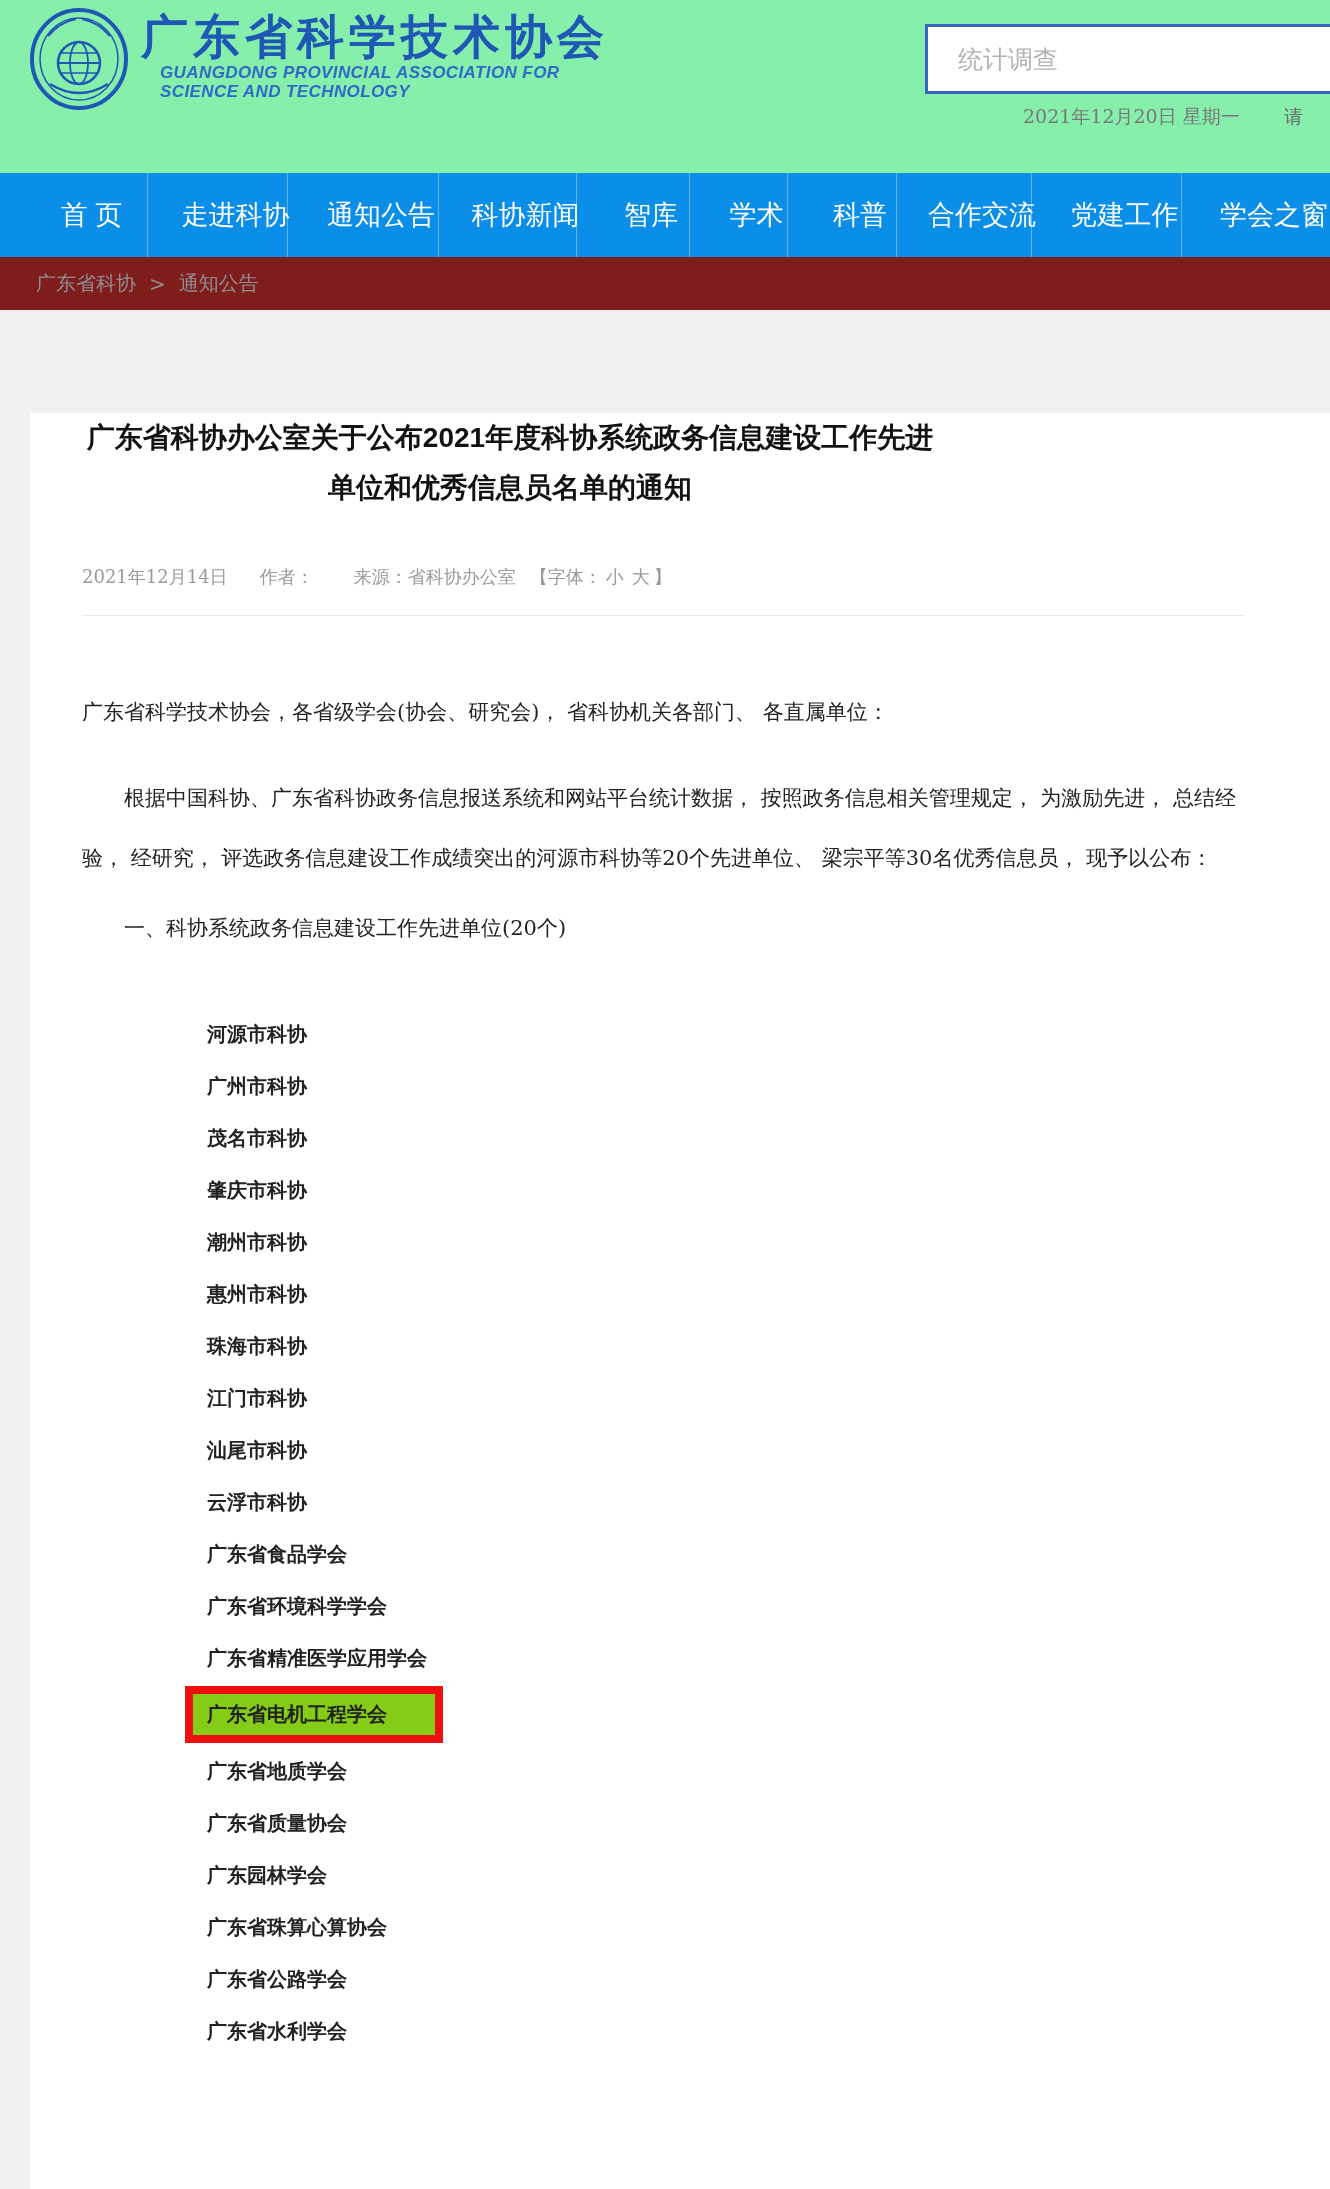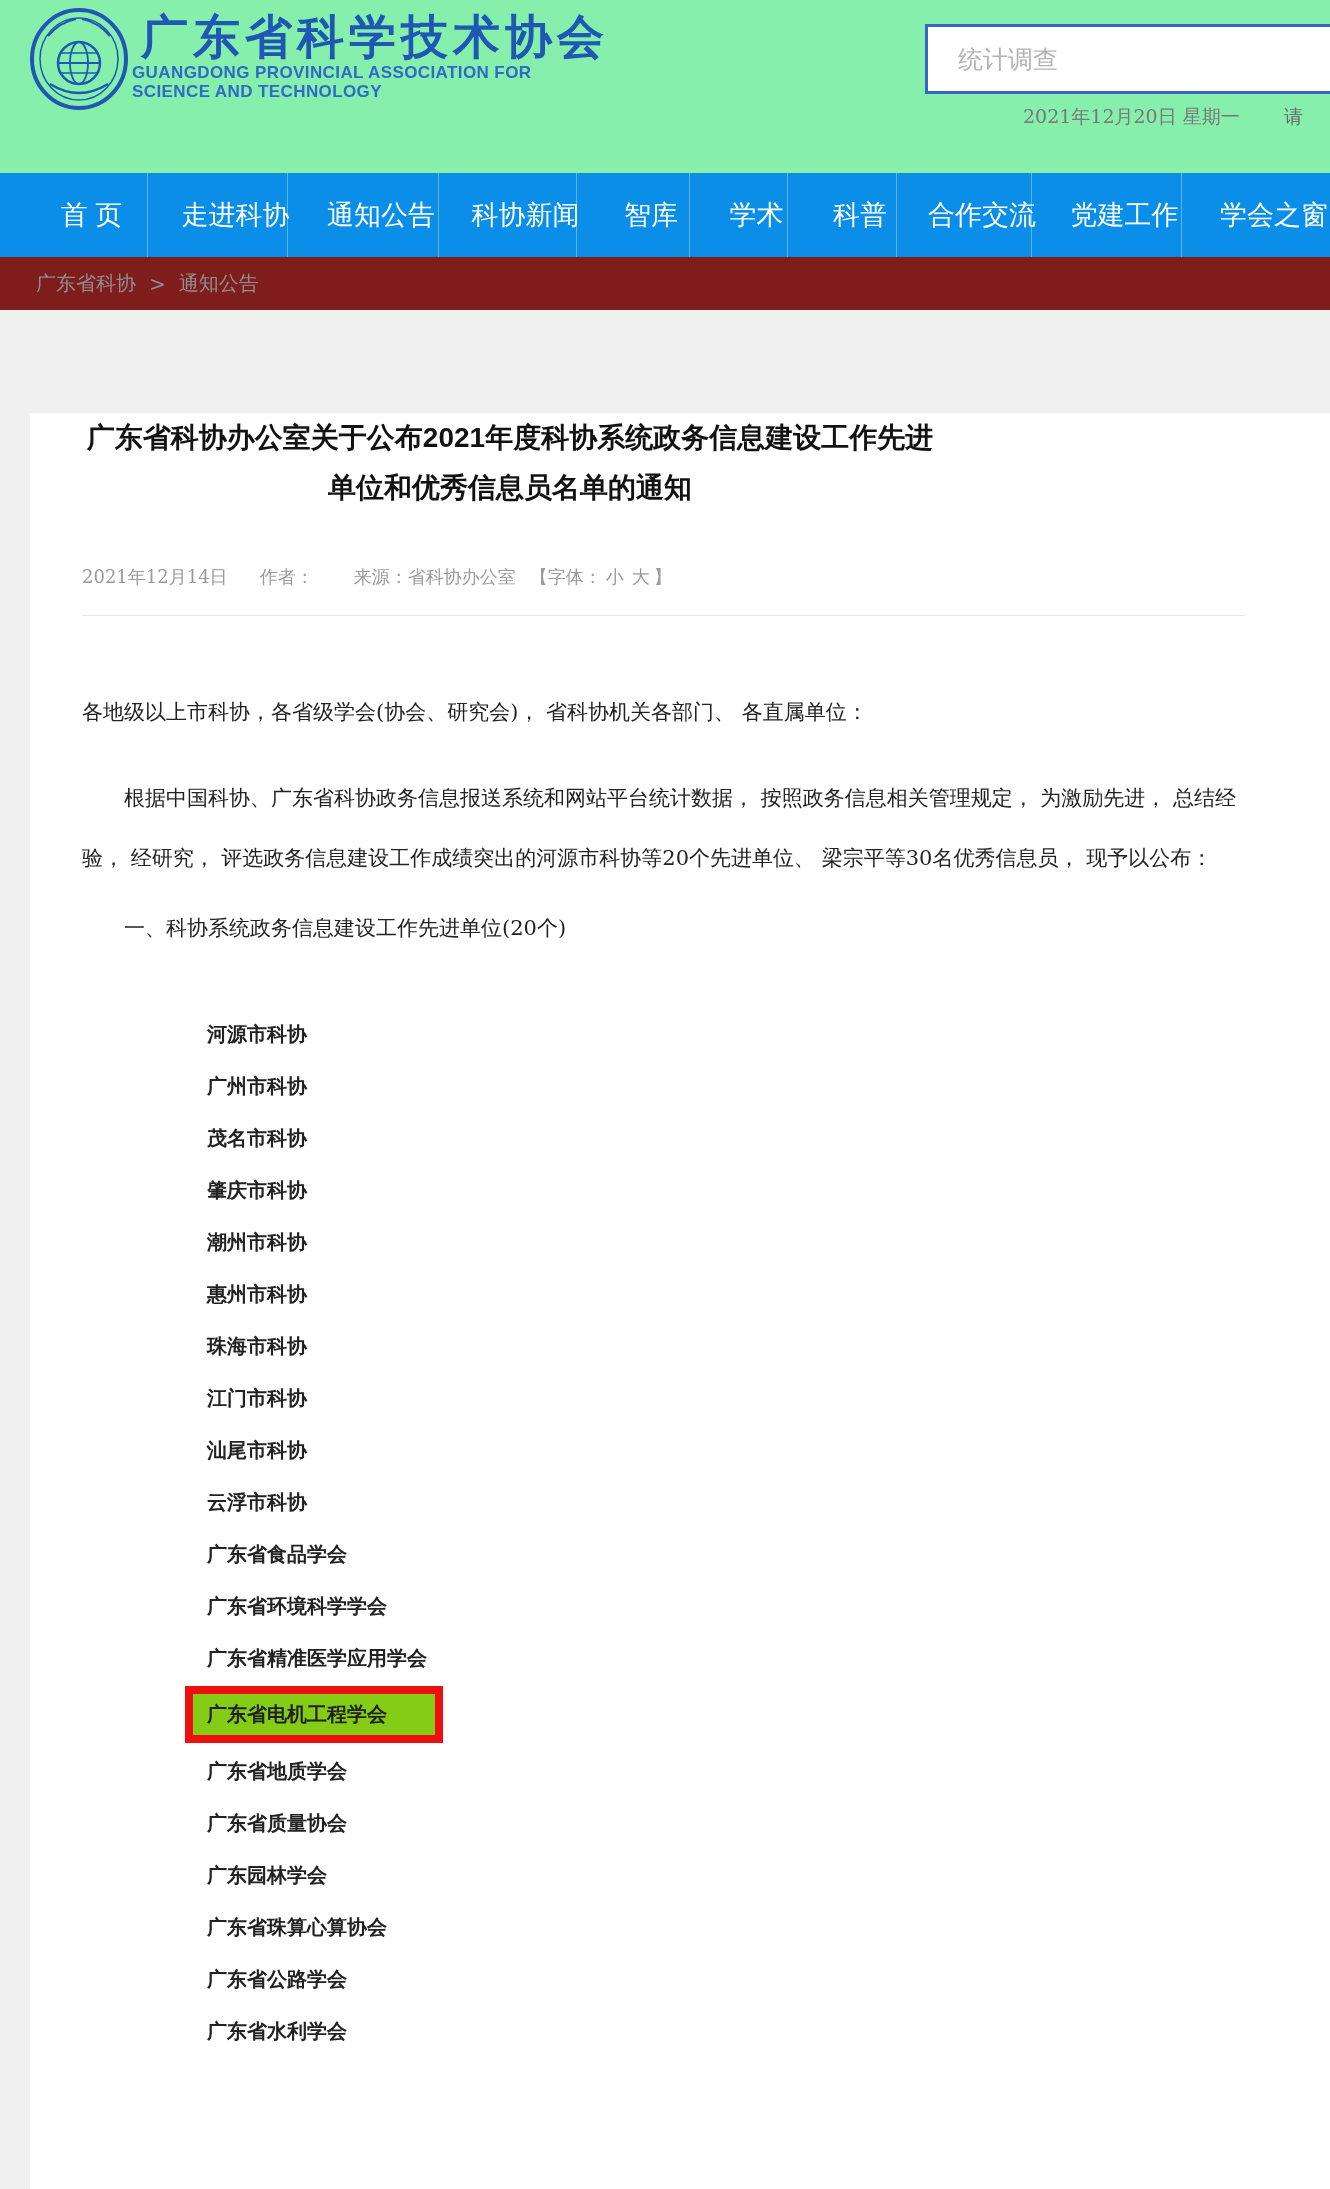--- a/index.html
+++ b/index.html
@@ -11,23 +11,23 @@
   }
   
   .header { position:relative; height:173px; background:#86efac; }
   .logo-emblem { position:absolute; left:28px; top:6px; width:102px; height:106px; }
   .site-cn {
     position:absolute; left:141px; top:6px;
     font-size:47px; font-weight:bold; letter-spacing:5px;
     color:#1e57b4;
   }
   .site-en {
-    position:absolute; left:132px; top:63px;
+    position:absolute; left:160px; top:63px;
     font-size:17px; font-weight:bold; color:#2f6ac8;
-    line-height:19px; letter-spacing:0.4px;
+    line-height:19px; letter-spacing:0.4px;font-style:italic;
   }
   .search-box {
     position:absolute; left:925px; top:24px; width:425px; height:70px;
     background:#ffffff; border:3px solid #3766bf;
   }
   .search-input {
     width:100%; height:100%; border:none; outline:none; background:transparent;
     font-size:25px; padding-left:30px; color:#444;
     font-family:"DejaVu Serif", serif;
   }
@@ -164,21 +164,21 @@
     <span class="meta-source">来源：省科协办公室</span>
     <span>【字体：</span>
     <span class="font-ctrl">小</span>
     <span class="font-ctrl">大</span>
     <span>】</span>
   </div>
 
   <div class="divider"></div>
 
 
-  <p class="body-p p1">各地级以上市科协，各省级学会(协会、研究会)， 省科协机关各部门、 各直属单位：</p>
+  <p class="body-p p1">广东省科学技术协会，各省级学会(协会、研究会)， 省科协机关各部门、 各直属单位：</p>
   <p class="body-p p2">根据中国科协、广东省科协政务信息报送系统和网站平台统计数据， 按照政务信息相关管理规定， 为激励先进， 总结经验， 经研究， 评选政务信息建设工作成绩突出的河源市科协等20个先进单位、 梁宗平等30名优秀信息员， 现予以公布：</p>
   <p class="body-p p-heading">一、科协系统政务信息建设工作先进单位(20个)</p>
 
   <div class="units">
     <div class="unit">河源市科协</div>
     <div class="unit">广州市科协</div>
     <div class="unit">茂名市科协</div>
     <div class="unit">肇庆市科协</div>
     <div class="unit">潮州市科协</div>
     <div class="unit">惠州市科协</div>

